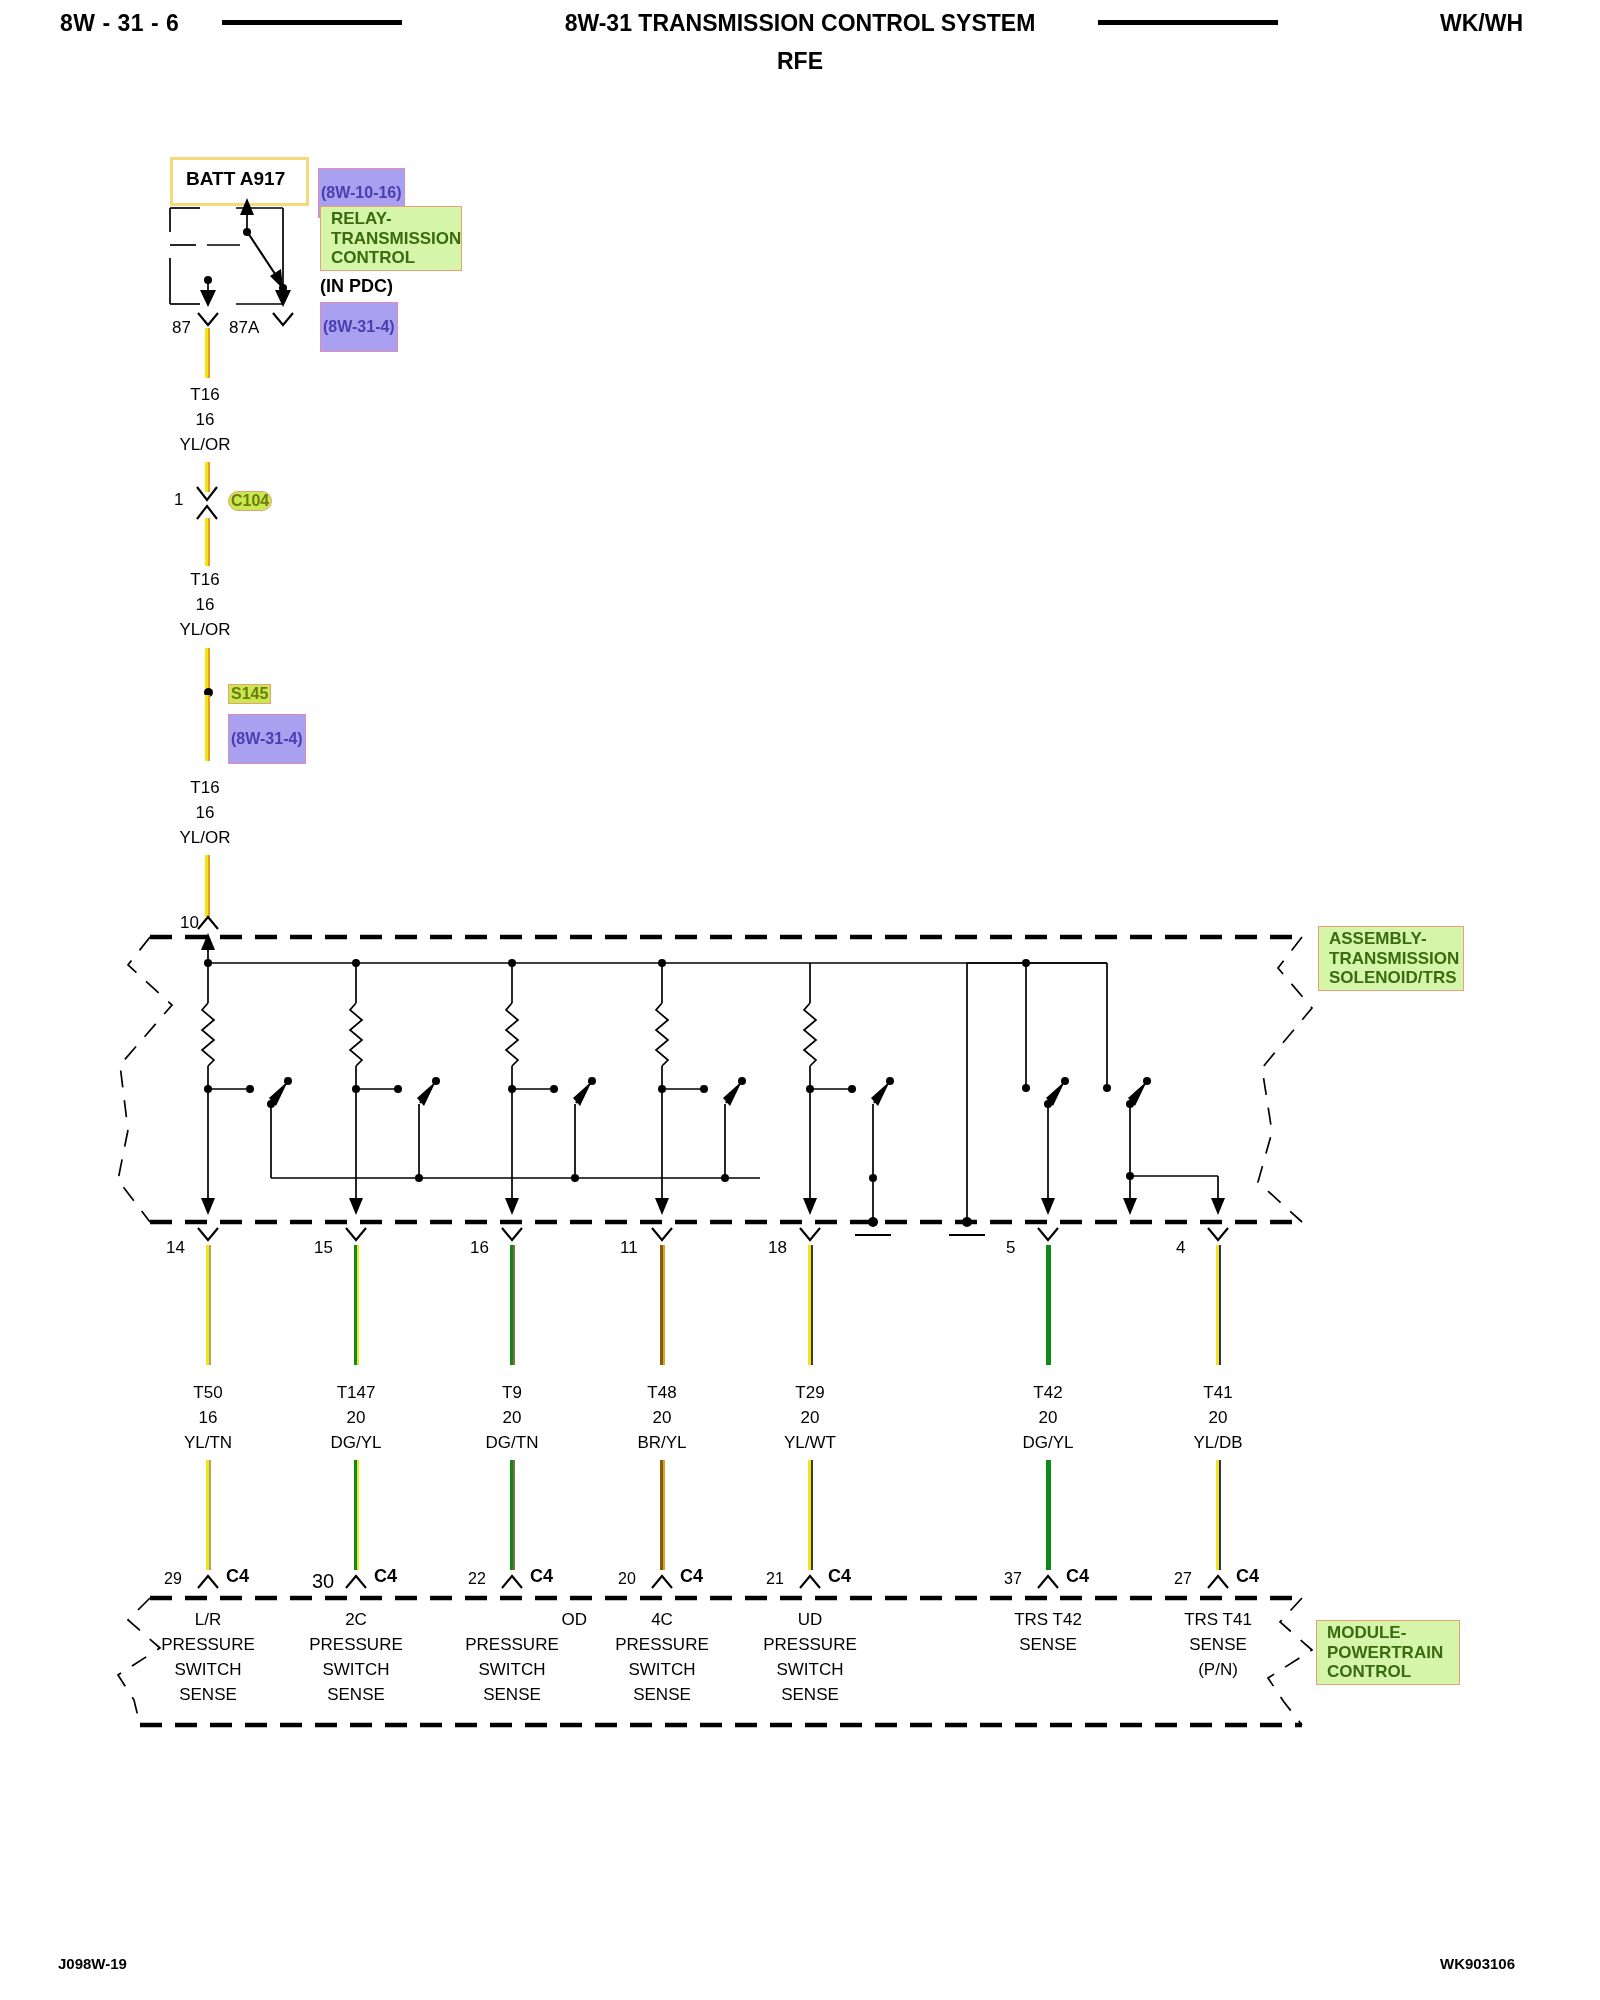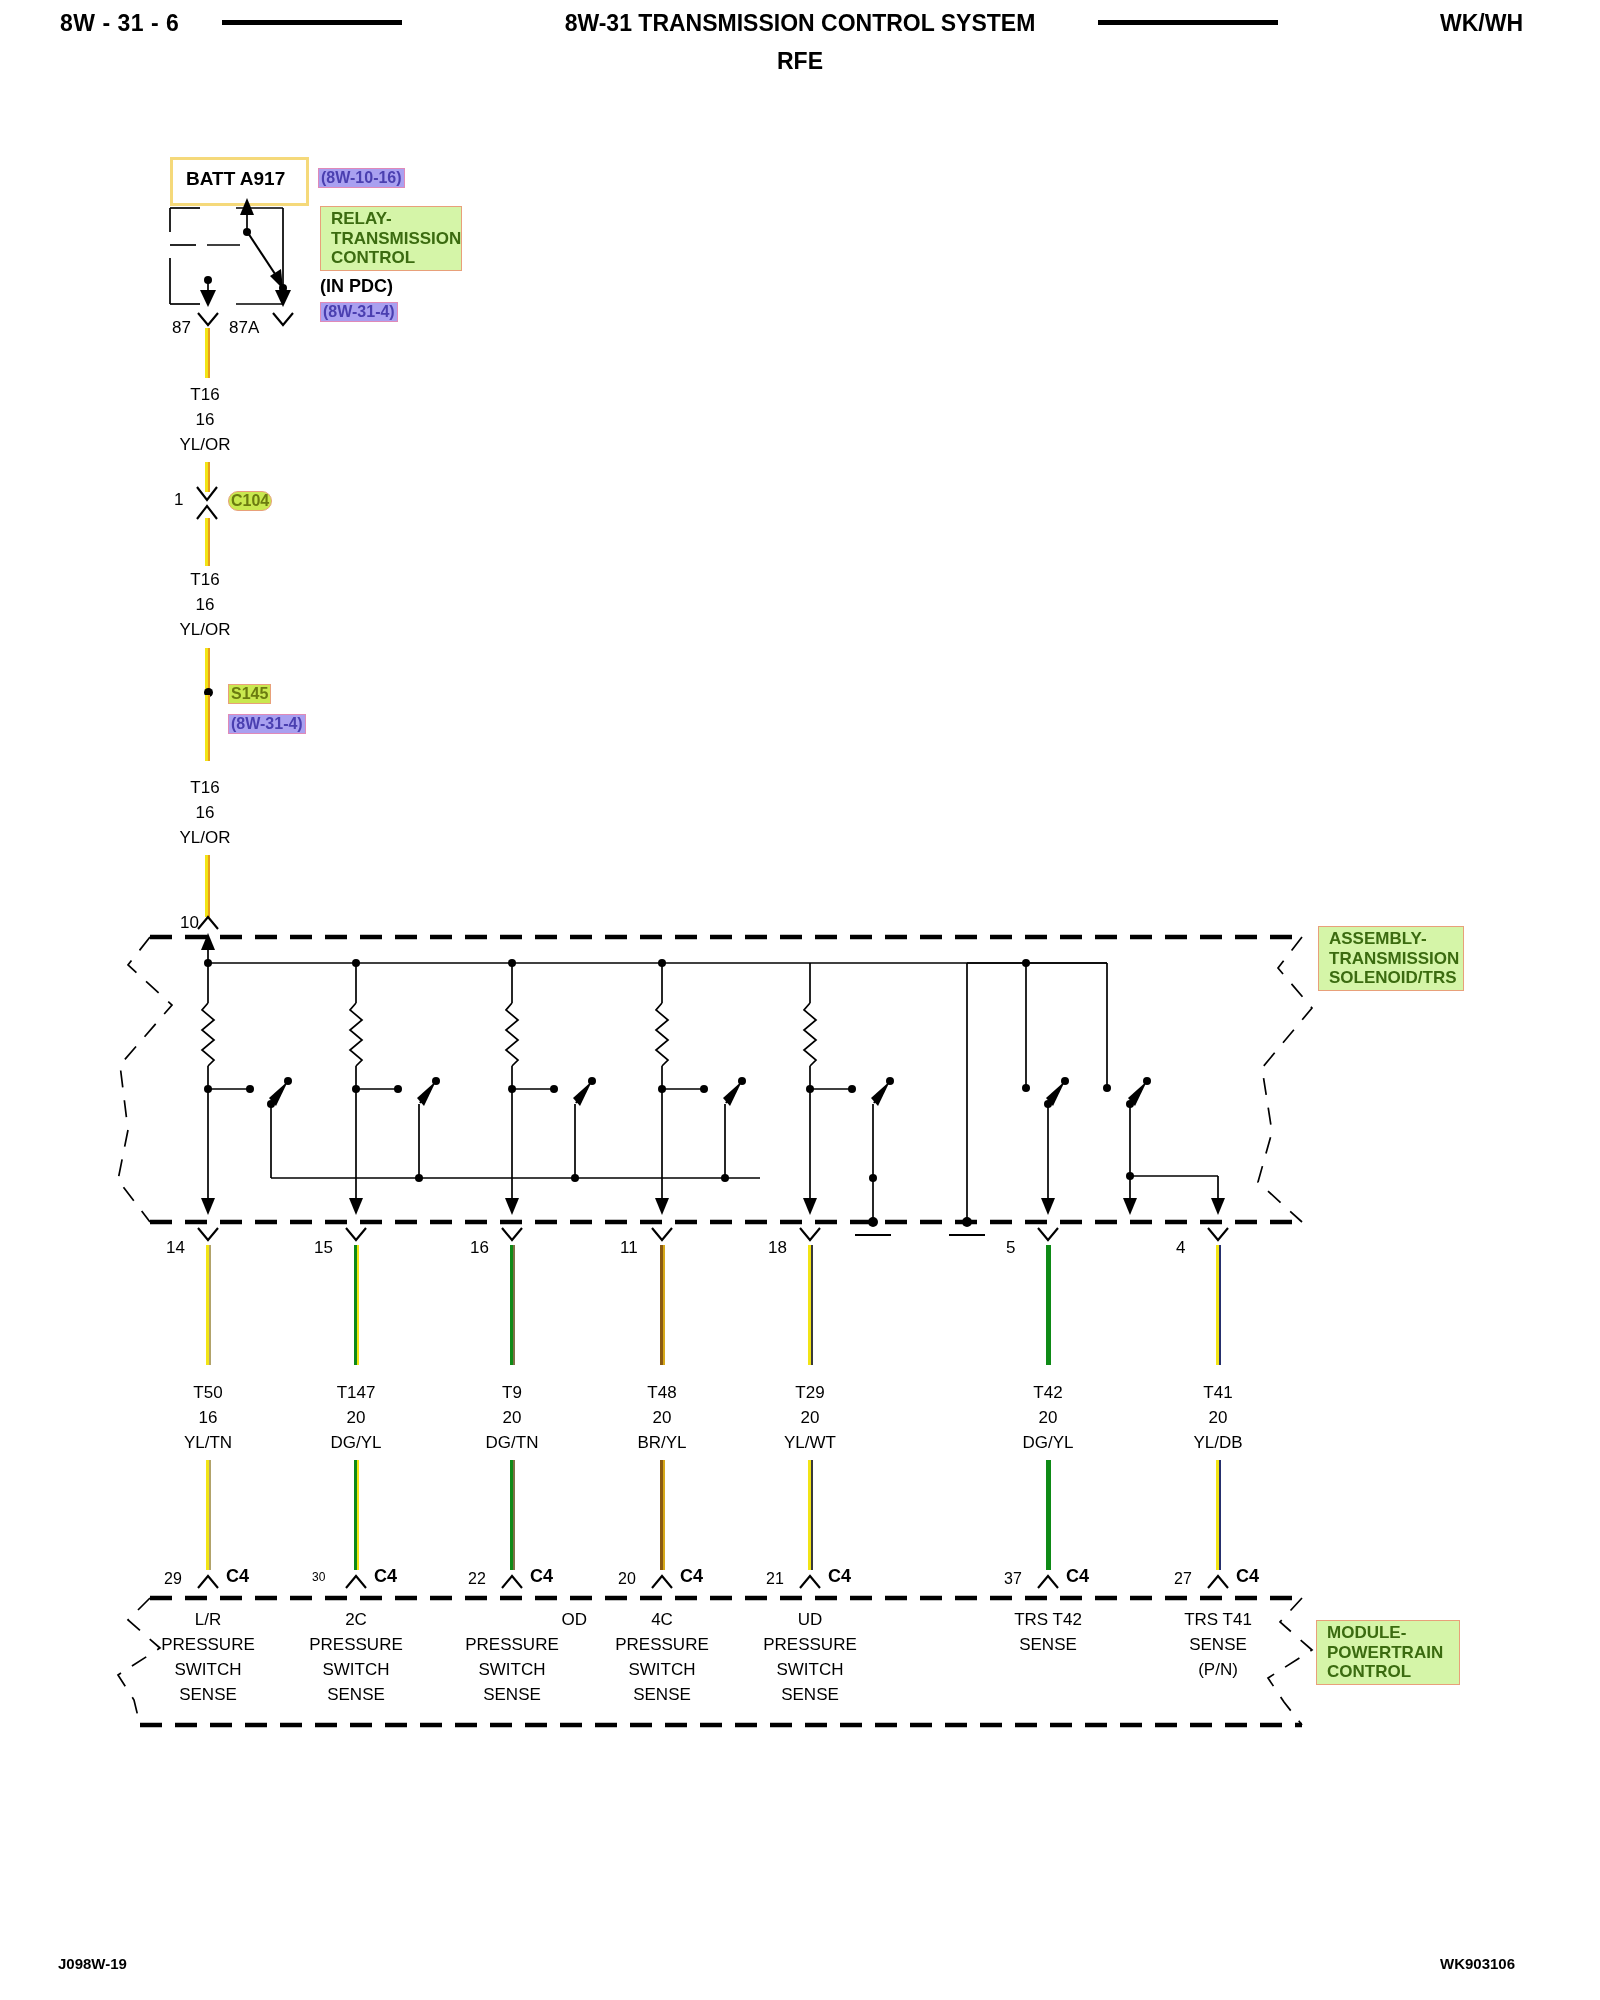--- a/index.html
+++ b/index.html
@@ -24,21 +24,21 @@
   
   .wire{position:absolute;width:5px;}
   .wire i{position:absolute;left:0;top:0;width:100%;height:100%;display:block;}
   .dot{position:absolute;width:7px;height:7px;background:#000;border-radius:50%;}
   .lbl{position:absolute;font-size:17px;white-space:nowrap;}
   .lbl.b{font-weight:bold;}
   .tagG{position:absolute;background:#d5f5a8;border:1.5px solid #e8a07a;
         color:#3b6b10;font-weight:bold;font-size:17px;line-height:19.5px;
         padding:2px 10px;white-space:nowrap;}
   .tagV{position:absolute;background:#a9a0f0;border:1.5px solid #e08ab8;
-        color:#4a3fb0;font-weight:bold;font-size:16px;padding:0px 2px;white-space:nowrap;}
+        color:#4a3fb0;font-weight:bold;font-size:16px;padding:15px 2px;white-space:nowrap;}
   .tagY{position:absolute;background:#c9e84f;border:1.5px solid #e8a07a;
         color:#6b7b10;font-weight:bold;font-size:16px;padding:0px 2px;white-space:nowrap;}
   .battbox{position:absolute;border:3px solid #f5d97a;background:#fff;}
   .battlbl{position:absolute;font-size:19px;font-weight:bold;}
   svg{position:absolute;overflow:visible;}
   .stk{fill:none;stroke:#000;stroke-width:1.7;}
   .stk2{fill:none;stroke:#000;stroke-width:2.1;}
   .fil{fill:#000;}
   .dash{stroke:#000;stroke-width:4.5;fill:none;stroke-dasharray:22 13;}
   .dashthin{stroke:#000;stroke-width:1.7;fill:none;stroke-dasharray:17 13;}
@@ -301,21 +301,21 @@
     <div class="lbl" style="left:314px;top:1238px;">15</div>
     <div class="wire" style="left:353.5px;top:1245px;height:120px;">
       <i style="background:linear-gradient(90deg,#0e8a16 0 58%,#f2e415 58% 100%);"></i>
     </div>
     <div class="lbl ctr" style="left:301px;top:1383px;width:110px;">T147</div>
     <div class="lbl ctr" style="left:301px;top:1408px;width:110px;">20</div>
     <div class="lbl ctr" style="left:301px;top:1433px;width:110px;">DG/YL</div>
     <div class="wire" style="left:353.5px;top:1460px;height:110px;">
       <i style="background:linear-gradient(90deg,#0e8a16 0 58%,#f2e415 58% 100%);"></i>
     </div>
-    <div class="lbl" style="left:312px;top:1570px;font-size:12px;">30</div>
+    <div class="lbl" style="left:312px;top:1570px;font-size:20px;">30</div>
     <div class="lbl b" style="left:374px;top:1566px;font-size:18px;">C4</div>
     <div class="lbl ctr" style="left:281px;top:1610px;width:150px;">2C</div>
     <div class="lbl ctr" style="left:281px;top:1635px;width:150px;">PRESSURE</div>
     <div class="lbl ctr" style="left:281px;top:1660px;width:150px;">SWITCH</div>
     <div class="lbl ctr" style="left:281px;top:1685px;width:150px;">SENSE</div>
     <div class="lbl" style="left:470px;top:1238px;">16</div>
     <div class="wire" style="left:509.5px;top:1245px;height:120px;">
       <i style="background:linear-gradient(90deg,#0e8a16 0 58%,#7d7045 58% 100%);"></i>
     </div>
     <div class="lbl ctr" style="left:457px;top:1383px;width:110px;">T9</div>

